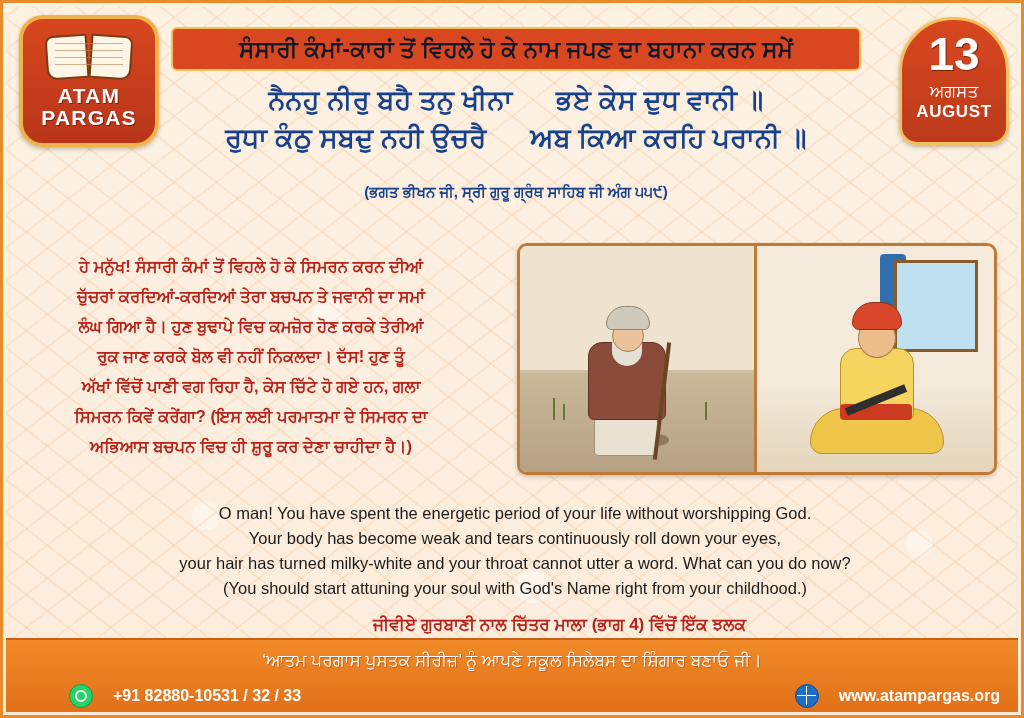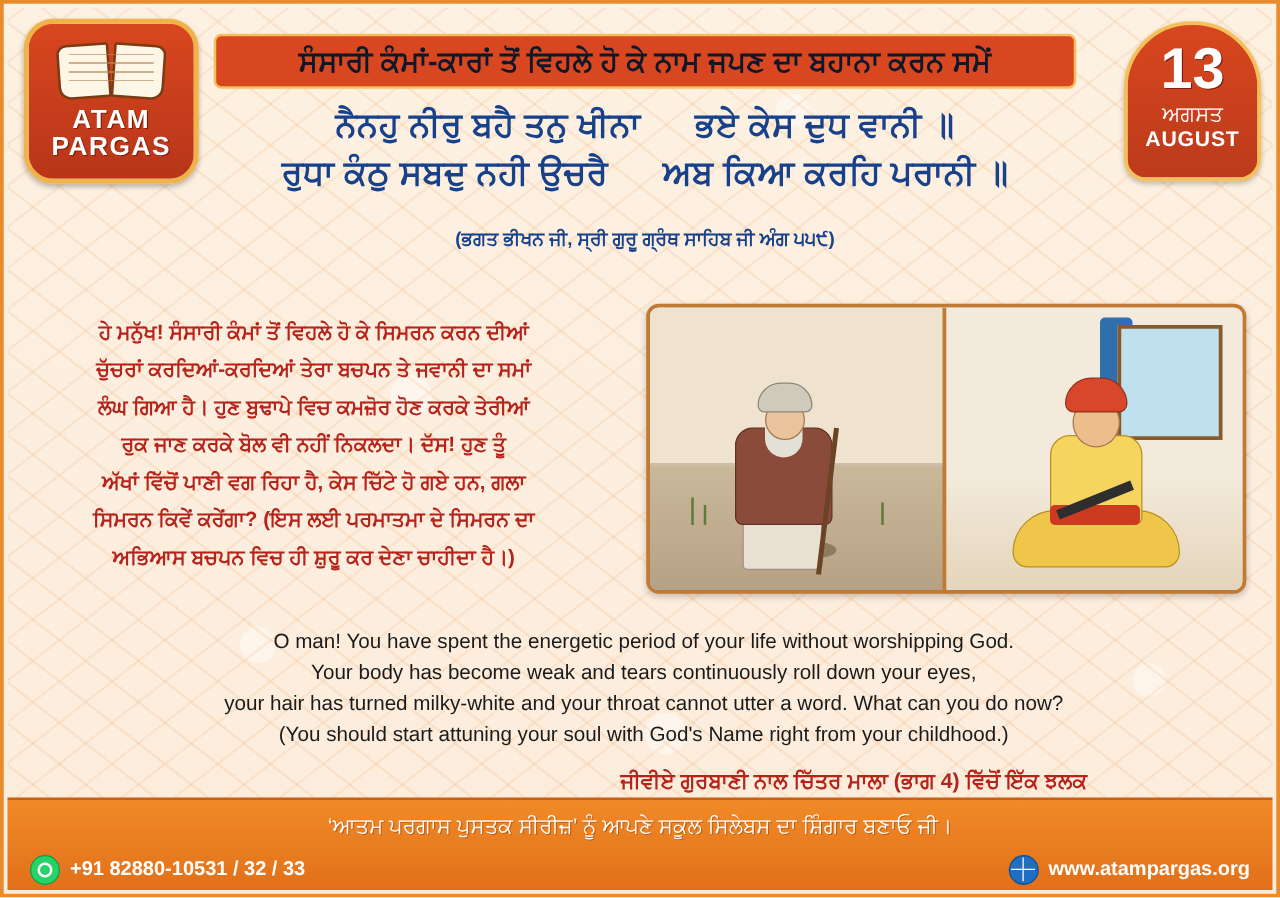--- a/index.html
+++ b/index.html
@@ -116,40 +116,40 @@
   .sit-sash{position:absolute;left:30px;bottom:34px;width:72px;height:16px;background:#cc3b20;border-radius:4px;}
   .sit-belt{position:absolute;left:34px;bottom:50px;width:64px;height:8px;background:#2e2e2e;transform:rotate(-22deg);}
   .sit-head{position:absolute;left:48px;bottom:96px;width:36px;height:38px;background:#edbd8c;border:1px solid #a8794f;border-radius:50%;}
   .sit-turban{position:absolute;left:42px;bottom:124px;width:48px;height:26px;background:#d9472a;border:1px solid #90301a;border-radius:24px 24px 8px 8px;}
 
   .english{
     position:absolute;left:60px;top:498px;width:904px;text-align:center;
     color:#1b1b1b;font-size:16.5px;line-height:25px;
   }
   .credit{
-    position:absolute;right:28px;top:612px;width:620px;text-align:center;
+    position:absolute;right:28px;top:612px;width:620px;text-align:left;
     color:#b5231a;font-size:17px;font-weight:bold;
   }
 
   
   .footer{
     position:absolute;left:3px;right:3px;bottom:3px;height:72px;
     background:linear-gradient(#f08a28,#e2701a);
     border-top:2px solid #c85f12;
   }
   .footer-top{
     text-align:center;color:#fff;font-size:17px;font-weight:normal;
     line-height:34px;padding-top:4px;text-shadow:1px 1px 0 rgba(120,50,0,.4);
   }
   .footer-bottom{
     position:absolute;left:0;right:0;bottom:0;height:32px;
     display:flex;align-items:center;justify-content:space-between;
     padding:0 18px;box-sizing:border-box;color:#fff;font-size:16px;font-weight:bold;
   }
-  .fb-left,.fb-right{display:flex;align-items:center;gap:8px;}
+  .fb-left,.fb-right{display:flex;align-items:center;gap:20px;margin-left:45px;}
   .wa{width:22px;height:22px;border-radius:50%;background:#25d366;display:inline-block;position:relative;border:1px solid #0f9d49;}
   .wa:after{content:"";position:absolute;left:5px;top:5px;width:12px;height:12px;border:2px solid #fff;border-radius:50%;box-sizing:border-box;}
   .globe{width:22px;height:22px;border-radius:50%;background:#1e6fc4;display:inline-block;position:relative;border:1px solid #0d4f92;}
   .globe:before{content:"";position:absolute;left:10px;top:1px;width:1px;height:19px;background:#fff;}
   .globe:after{content:"";position:absolute;left:1px;top:10px;width:19px;height:1px;background:#fff;}
 </style>
 </head>
 <body>
 
 <div class="poster">

